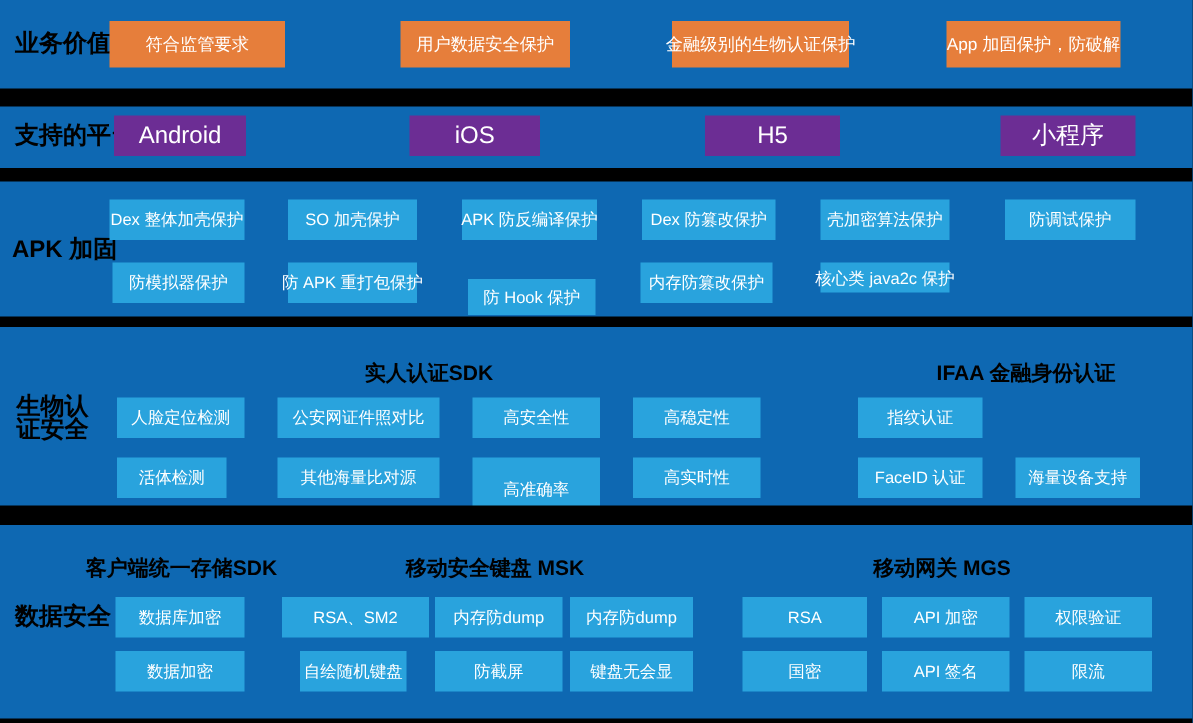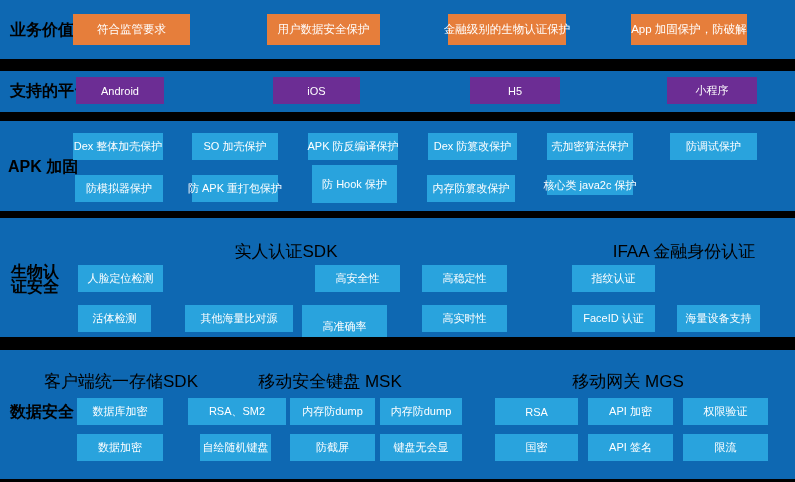--- a/index.html
+++ b/index.html
@@ -21,34 +21,34 @@
     font-weight:bold;
     font-size:16px;
     line-height:15px;
     white-space:nowrap;
   }
   .row-label.wrap{white-space:normal;text-align:center;}
   .group-title{
     position:absolute;
     transform:translateX(-50%);
     color:var(--label-text,#000000);
-    font-weight:normal;
-    font-size:17px;
+    font-weight:bold;
+    font-size:14px;
     white-space:nowrap;
   }
   .chip{
     position:absolute;
     display:flex;align-items:center;justify-content:center;
     color:var(--button-text,#ffffff);
     font-size:11px;
     white-space:nowrap;
     text-align:center;
   }
   .chip.lg{font-size:11.5px;}
-  .chip.md{font-size:11px;}
+  .chip.md{font-size:16px;}
   .chip.orange{background:var(--orange,#e67e3b);}
   .chip.purple{background:var(--purple,#6c2d94);}
   .chip.blue{background:var(--light-blue,#29a3dd);text-align:center;}
 </style>
 </head>
 <body>
 
 <div class="stage">
 
   <section class="row" style="top:0;height:59px">
@@ -72,37 +72,38 @@
   <section class="row" style="top:121px;height:90px">
     <div class="row-label" style="left:8px;top:38px">APK 加固</div>
     <div class="chip blue" style="left:73px;top:12px;width:90px;height:27px">Dex 整体加壳保护</div>
     <div class="chip blue" style="left:192px;top:12px;width:86px;height:27px">SO 加壳保护</div>
     <div class="chip blue" style="left:308px;top:12px;width:90px;height:27px">APK 防反编译保护</div>
     <div class="chip blue" style="left:428px;top:12px;width:89px;height:27px">Dex 防篡改保护</div>
     <div class="chip blue" style="left:547px;top:12px;width:86px;height:27px">壳加密算法保护</div>
     <div class="chip blue" style="left:670px;top:12px;width:87px;height:27px">防调试保护</div>
     <div class="chip blue" style="left:75px;top:54px;width:88px;height:27px">防模拟器保护</div>
     <div class="chip blue" style="left:192px;top:54px;width:86px;height:27px">防 APK 重打包保护</div>
-    <div class="chip blue" style="left:312px;top:44px;width:85px;height:38px">防 Hook 保护</div>
+    <div class="chip blue" style="left:312px;top:65px;width:85px;height:24px">防 Hook 保护</div>
     <div class="chip blue" style="left:427px;top:54px;width:88px;height:27px">内存防篡改保护</div>
     <div class="chip blue" style="left:547px;top:54px;width:86px;height:20px">核心类 java2c 保护</div>
   </section>
   <div class="divider" style="top:211px;height:7px"></div>
 
   <section class="row" style="top:218px;height:119px">
     <div class="row-label wrap" style="left:4px;top:46px;width:62px">生物认证安全</div>
     <div class="group-title" style="left:286px;top:22px">实人认证SDK</div>
     <div class="group-title" style="left:684px;top:22px">IFAA 金融身份认证</div>
     <div class="chip blue" style="left:78px;top:47px;width:85px;height:27px">人脸定位检测</div>
+    <div class="chip blue" style="left:185px;top:47px;width:108px;height:27px">公安网证件照对比</div>
     <div class="chip blue" style="left:315px;top:47px;width:85px;height:27px">高安全性</div>
     <div class="chip blue" style="left:422px;top:47px;width:85px;height:27px">高稳定性</div>
     <div class="chip blue" style="left:572px;top:47px;width:83px;height:27px">指纹认证</div>
     <div class="chip blue" style="left:78px;top:87px;width:73px;height:27px">活体检测</div>
     <div class="chip blue" style="left:185px;top:87px;width:108px;height:27px">其他海量比对源</div>
-    <div class="chip blue" style="left:302px;top:87px;width:85px;height:42px">高准确率</div>
+    <div class="chip blue" style="left:315px;top:87px;width:85px;height:42px">高准确率</div>
     <div class="chip blue" style="left:422px;top:87px;width:85px;height:27px">高实时性</div>
     <div class="chip blue" style="left:572px;top:87px;width:83px;height:27px">FaceID 认证</div>
     <div class="chip blue" style="left:677px;top:87px;width:83px;height:27px">海量设备支持</div>
   </section>
   <div class="divider" style="top:337px;height:13px"></div>
 
   <section class="row" style="top:350px;height:129px">
     <div class="row-label" style="left:10px;top:54px">数据安全</div>
     <div class="group-title" style="left:121px;top:20px">客户端统一存储SDK</div>
     <div class="group-title" style="left:330px;top:20px">移动安全键盘 MSK</div>

